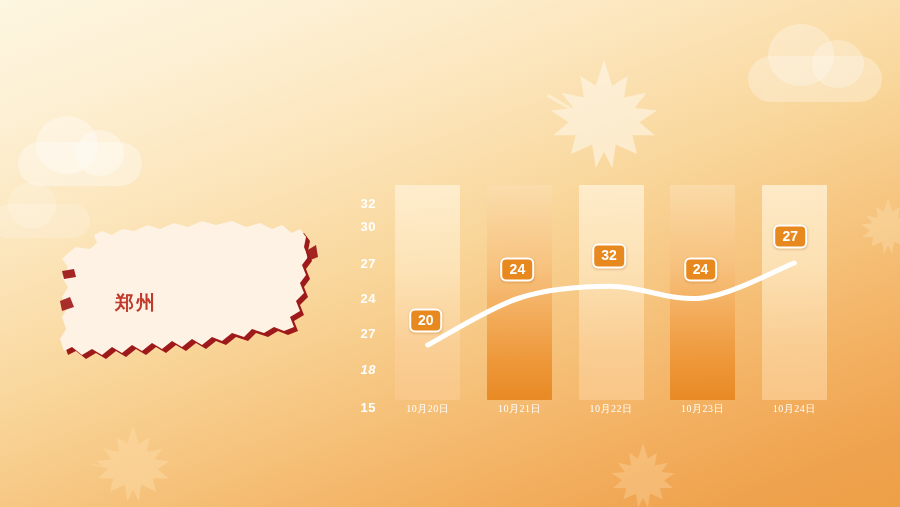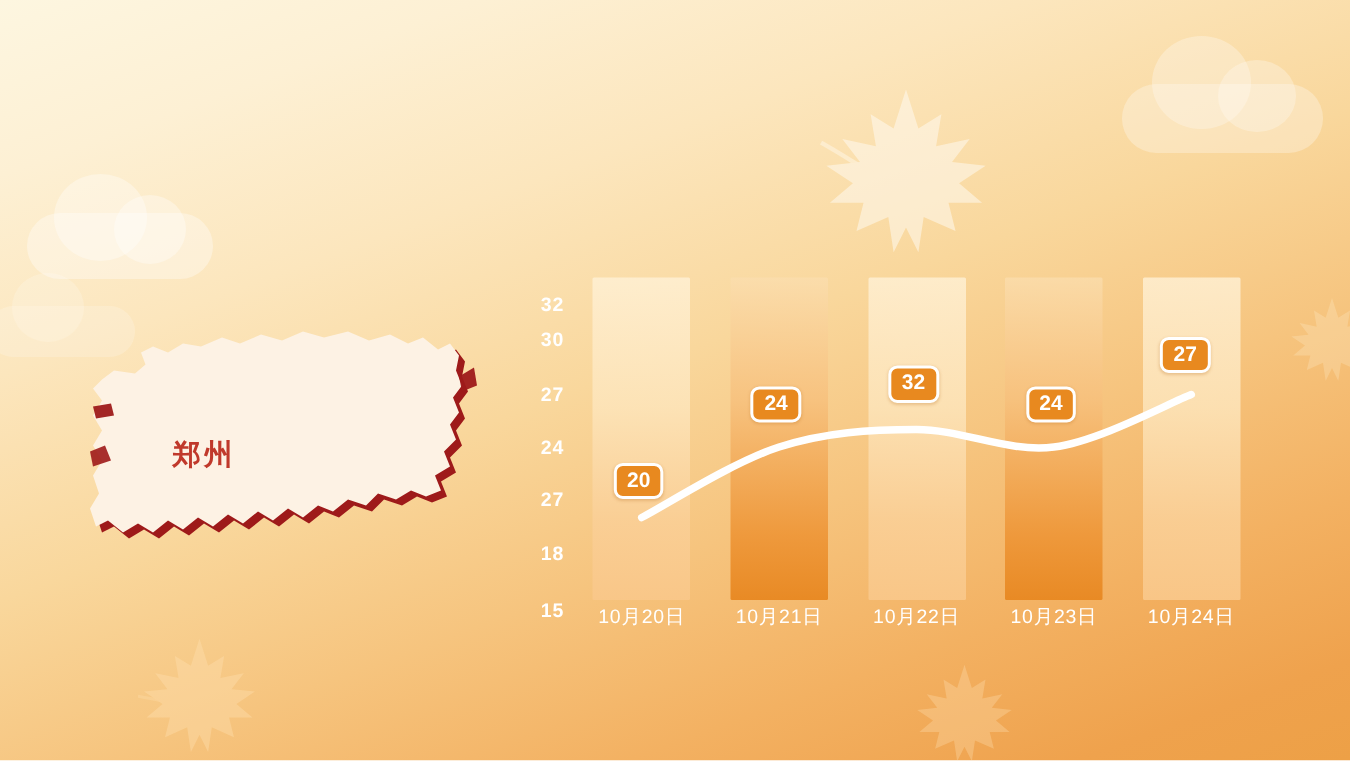--- a/index.html
+++ b/index.html
@@ -155,25 +155,26 @@
   .xaxis {
     position: absolute;
     left: 42px;
     top: 217px;
     width: 458px;
     height: 24px;
   }
   .xtick {
     position: absolute;
     top: 0;
-    font-size: 13px;
+    font-size: 10px;
     color: #ffffff;
     transform: translateX(-50%);
     white-space: nowrap;
     letter-spacing: 0.5px;
+    font-family: Liberation Serif, serif;
   }
 
   
   .footer {
     position: absolute;
     left: 0;
     top: 462px;
     width: 900px;
     text-align: center;
     font-size: 17px;
@@ -240,21 +241,21 @@
       <path fill="#9e1a1a" d="M2 56 L14 54 L16 62 L4 64 Z" opacity="0.95"></path>
       <path fill="#9e1a1a" d="M0 86 L10 82 L14 92 L2 96 Z" opacity="0.9"></path>
       <path fill="#9e1a1a" d="M246 36 L256 30 L258 42 L248 46 Z" opacity="0.95"></path>
     </svg>
   </div>
   <div class="map-label">郑州</div>
 
   <div class="chart">
     <div class="yaxis">
         <div class="ytick" style="top: 222px;">15</div>
-        <div class="ytick" style="top: 184px;">18</div>
+        <div class="ytick" style="top: 184px; font-style: italic;">18</div>
         <div class="ytick" style="top: 148px;">27</div>
         <div class="ytick" style="top: 113px;">24</div>
         <div class="ytick" style="top: 78px;">27</div>
         <div class="ytick" style="top: 41px;">30</div>
         <div class="ytick" style="top: 18px; text-align: right;">32</div>
       </div>
     <div class="plot">
         <div class="bar light" style="left: 379.7px; width: 65px;"></div>
         <div class="bar dark" style="left: 288.1px; width: 65px;"></div>
         <div class="bar light" style="left: 196.5px; width: 65px;"></div>

